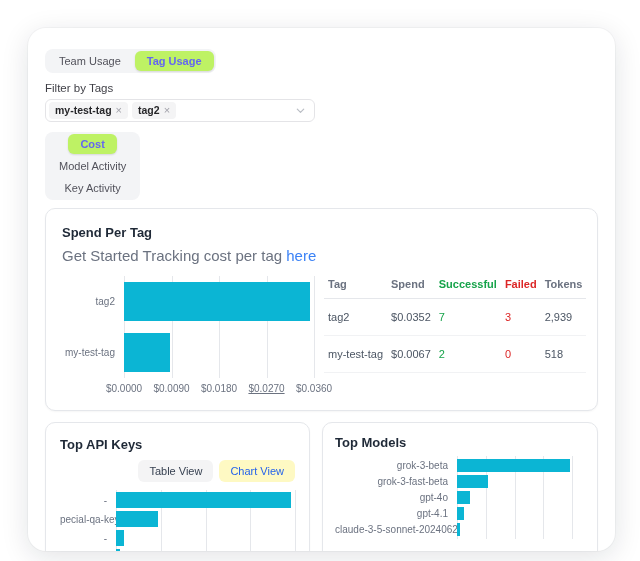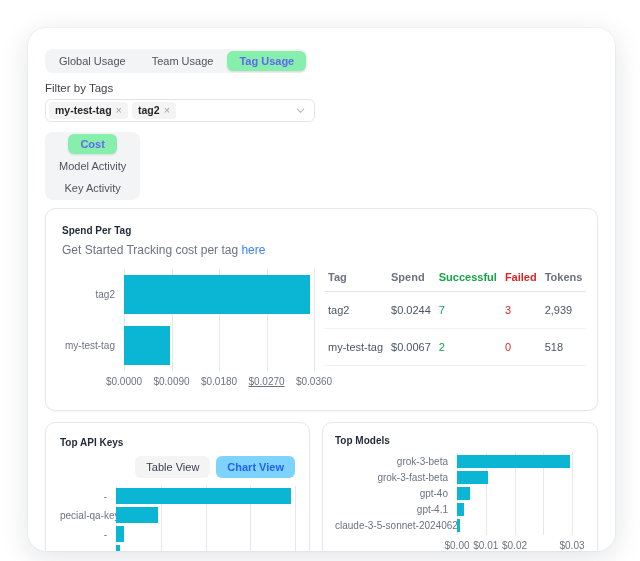--- a/index.html
+++ b/index.html
@@ -20,21 +20,21 @@
   .pill-tabs {
     display: inline-flex; align-items: center; gap: 2px;
     background: #f3f4f6; border-radius: 8px; padding: 2px; margin-top: 4px;
   }
   .pill-tab {
     font-size: 11px; color: #52525b; padding: 4px 12px; border-radius: 6px;
     cursor: pointer; white-space: nowrap; background: transparent; border: none;
     font-family: inherit;
   }
   .pill-tab.active {
-    background: #86efac; color: #6366f1; font-weight: 600;
+    background: #bef264; color: #6366f1; font-weight: 600;
     box-shadow: 0 1px 2px rgba(0,0,0,.12);
   }
   
   .filter-label { font-size: 11.5px; color: #3f3f46; margin-top: 9px; }
   .tag-select {
     margin-top: 5px; width: 270px; height: 23px; border: 1px solid #e4e4e7;
     border-radius: 6px; background: #fff; display: flex; align-items: center;
     padding: 0 8px 0 3px; gap: 4px;
   }
   .tag-chip {
@@ -42,22 +42,22 @@
     border-radius: 4px; padding: 2px 6px; font-size: 10.5px; font-weight: 700;
     color: #27272a; line-height: 1.2;
   }
   .chip-x { color: #a1a1aa; font-weight: 400; font-size: 11px; cursor: pointer; }
   .select-caret { margin-left: auto; color: #b9bdc4; display: flex; }
   
   .card {
     background: #fff; border: 1px solid #e5e7eb; border-radius: 10px;
     box-shadow: 0 1px 2px rgba(0,0,0,.04); padding: 16px; overflow: hidden;
   }
-  .card-title { font-size: 10px; font-weight: 700; color: #1f2937; }
-  .card-sub { font-size: 12px; color: #6b7280; margin-top: 7px; }
+  .card-title { font-size: 13px; font-weight: 700; color: #1f2937; }
+  .card-sub { font-size: 15px; color: #6b7280; margin-top: 7px; }
   .card-sub a { color: #3b82f6; text-decoration: none; }
   .spend-card { margin-top: 8px; height: 203px; }
   .spend-body { display: flex; margin-top: 12px; gap: 10px; }
   
   .hbar-chart { position: relative; }
   .hc-plot { position: relative; padding: var(--pv,2px) 0; }
   .hc-grid { position: absolute; left: var(--lw); right: var(--pr,0px); top: 0; bottom: 0; }
   .hc-gl { position: absolute; top: 0; bottom: 0; width: 1px; background: #e5e7eb; }
   .hc-rows { position: relative; display: flex; flex-direction: column; gap: var(--gap); }
   .hc-row { display: flex; align-items: center; height: var(--bh); }
@@ -88,30 +88,29 @@
   .tag-table td.col-failed { color: #dc2626; }
   
   .bottom-row { display: flex; gap: 12px; margin-top: 11px; align-items: flex-start; }
   .apikeys-card { width: 265px; height: 172px; flex: none; padding: 14px; }
   .models-card { width: 276px; height: 150px; flex: none; padding: 12px; }
   .view-toggle { display: flex; justify-content: flex-end; gap: 6px; margin-top: 8px; }
   .view-btn {
     font-size: 11px; border: none; border-radius: 6px; padding: 5px 11px;
     cursor: pointer; font-family: inherit; background: #f4f4f5; color: #374151;
   }
-  .view-btn.active { background: #7dd3fc; color: #2563eb; font-weight: 700; }
+  .view-btn.active { background: #fef9c3; color: #2563eb; font-weight: 400; }
 </style>
 </head>
 <body>
 
 <div class="app-container">
 
   
   <div class="pill-tabs">
-    <button class="pill-tab">Global Usage</button>
     <button class="pill-tab">Team Usage</button>
     <button class="pill-tab active">Tag Usage</button>
   </div>
 
   
   <div class="filter-label">Filter by Tags</div>
   <div class="tag-select">
     <span class="tag-chip">
       <span>my-test-tag</span>
       <span class="chip-x">×</span>
@@ -179,21 +178,21 @@
             <th>Tag</th>
             <th>Spend</th>
             <th class="col-success">Successful</th>
             <th class="col-failed">Failed</th>
             <th>Tokens</th>
           </tr>
         </thead>
         <tbody>
           <tr>
             <td>tag2</td>
-            <td>$0.0244</td>
+            <td>$0.0352</td>
             <td class="col-success">7</td>
             <td class="col-failed">3</td>
             <td>2,939</td>
           </tr>
           <tr>
             <td>my-test-tag</td>
             <td>$0.0067</td>
             <td class="col-success">2</td>
             <td class="col-failed">0</td>
             <td>518</td>
@@ -292,23 +291,17 @@
                 </div>
               </div>
               <div class="hc-row">
                 <div class="hc-label">claude-3-5-sonnet-20240620</div>
                 <div class="hc-track">
                   <div class="hc-bar" style="width: 2.33333%; background: rgb(11, 181, 212);"></div>
                 </div>
               </div>
             </div>
           </div>
-          <div class="hc-axis">
-            <span style="left: 0%;">$0.00</span>
-            <span style="left: 25%;">$0.01</span>
-            <span style="left: 50%;">$0.02</span>
-            <span style="left: 100%;">$0.03</span>
-          </div>
         </div>
     </div>
   </div>
 
 </div>
 
 </body></html>

